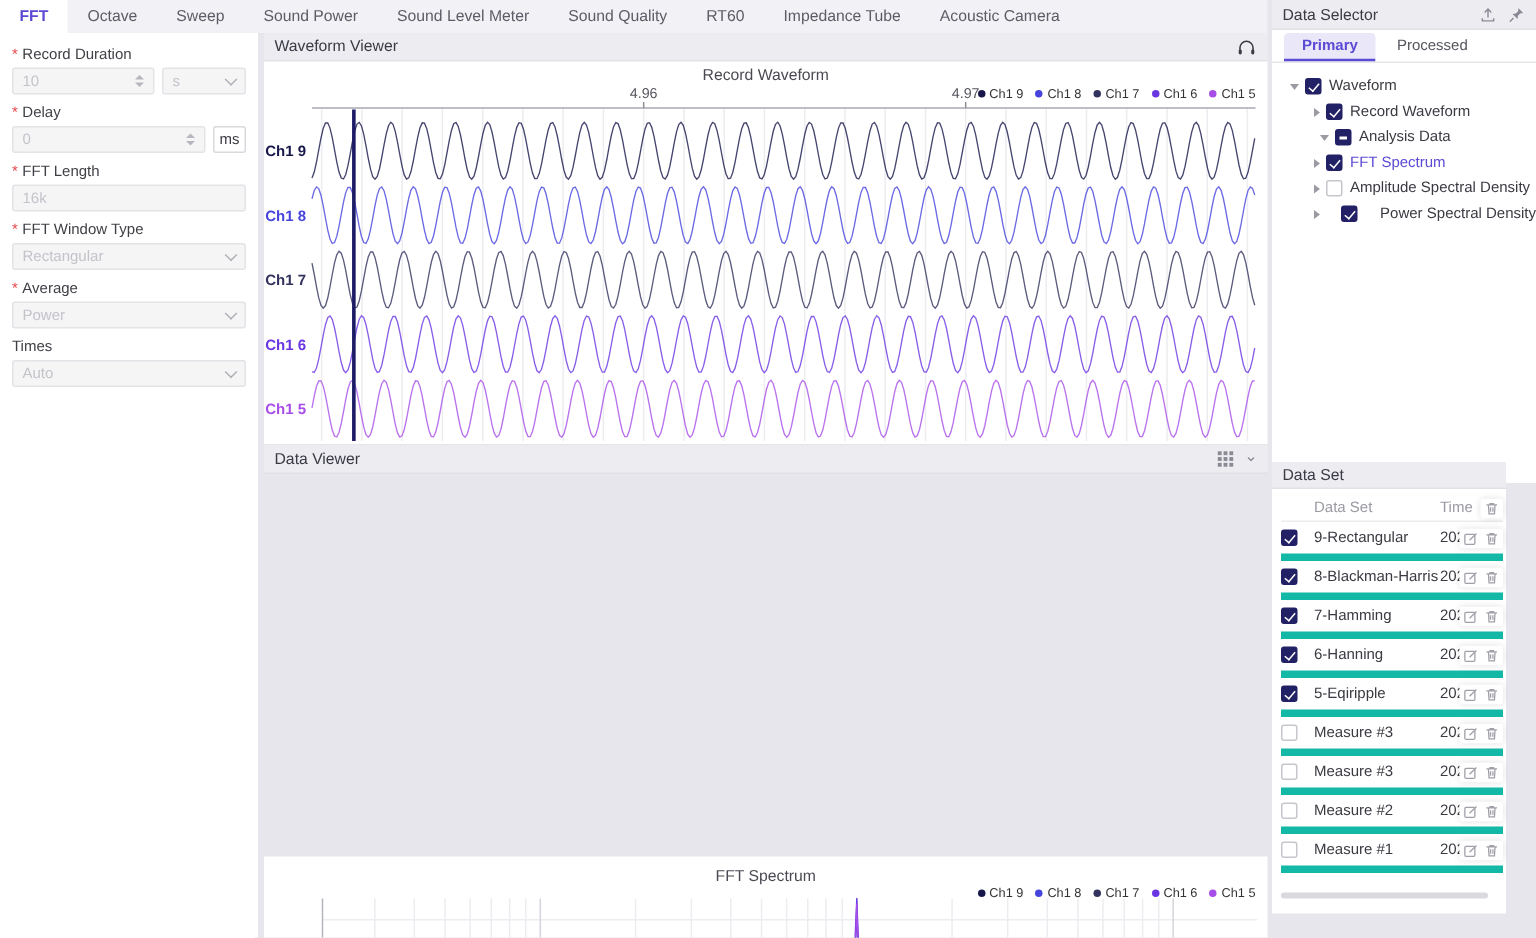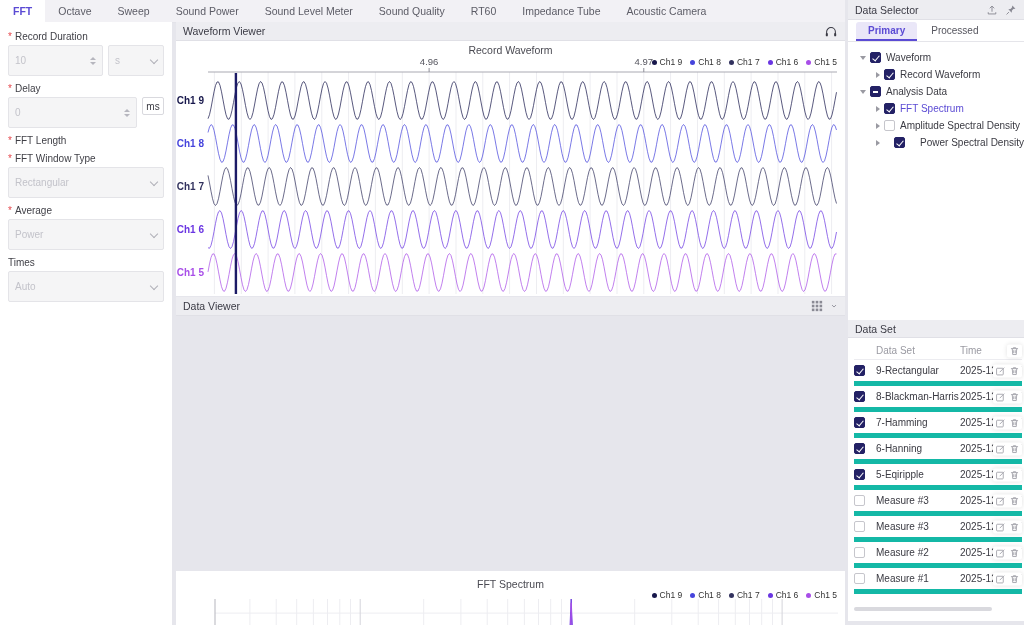--- a/index.html
+++ b/index.html
@@ -19,21 +19,21 @@
   .ph-icons{display:flex;gap:7px;align-items:center;color:#8a8a94}
   .icon{display:inline-flex;width:12px;height:12px}
   .icon svg{width:100%;height:100%;stroke-width:1.1}
 
   
   #settings{left:0;top:22px;width:172px;height:603px;background:#fff}
   .settings-body{padding:2px 8px}
   .flabel{font-size:10px;color:#3f3f46;margin:7px 0 3px;display:flex;align-items:center}
   .req{color:#e5484d;margin-right:3px}
   .frow{display:flex;gap:5px}
-  .input,.select{background:#f5f5f6;border:1px solid #e4e4e8;border-radius:2px;height:31px;display:flex;align-items:center;
+  .input,.select{background:#f5f5f6;border:1px solid #e4e4e8;border-radius:2px;height:18px;display:flex;align-items:center;
                  justify-content:space-between;padding:0 6px;color:#c3c3ca;font-size:10px;box-sizing:border-box}
   .grow{flex:1}
   .w58{width:56px}
   .addon{background:#fff;border:1px solid #d9d9de;border-radius:2px;height:18px;min-width:22px;display:flex;align-items:center;
          justify-content:center;color:#3a3a42;font-size:10px;box-sizing:border-box}
   .stepper{display:flex;flex-direction:column;gap:2px;align-items:center}
   .tri-up{width:0;height:0;border-left:3px solid transparent;border-right:3px solid transparent;border-bottom:3.5px solid #b6b6be}
   .tri-dn{width:0;height:0;border-left:3px solid transparent;border-right:3px solid transparent;border-top:3.5px solid #b6b6be}
   .chev{width:5px;height:5px;border-right:1.2px solid #b0b0b8;border-bottom:1.2px solid #b0b0b8;transform:rotate(45deg);margin-top:-2px;flex:none}
 
@@ -63,21 +63,21 @@
   .lbl{margin-left:5px;white-space:nowrap}
   .arr{flex:none;margin-right:4px}
   .arr.down{width:0;height:0;border-left:3.5px solid transparent;border-right:3.5px solid transparent;border-top:4.5px solid #9a9aa2}
   .arr.right{width:0;height:0;border-top:3.5px solid transparent;border-bottom:3.5px solid transparent;border-left:4.5px solid #9a9aa2}
   .cb{width:11px;height:11px;border:1px solid #c6c6cc;border-radius:2px;background:#fff;position:relative;flex:none;box-sizing:border-box}
   .cb.checked{background:#232165;border-color:#232165}
   .cb.checked::after{content:"";position:absolute;left:3px;top:0.5px;width:3px;height:6px;border-right:1.5px solid #fff;border-bottom:1.5px solid #fff;transform:rotate(40deg)}
   .cb.indeterminate{background:#232165;border-color:#232165}
   .cb.indeterminate::after{content:"";position:absolute;left:2px;top:4px;width:5px;height:2px;background:#fff}
 
-  #dataset{left:848px;top:320px;width:176px;height:301px;background:#fff}
+  #dataset{left:848px;top:308px;width:156px;height:301px;background:#fff}
   #dataset .panel-header{height:18px}
   .ds-table{margin:4px 2px 0 6px;position:relative}
   .ds-head,.ds-row{display:flex;align-items:center;position:relative}
   .ds-head{height:17px;color:#9a9aa2;font-size:10px;border-bottom:1px solid #ececf0}
   .ds-row{min-height:21px;border-bottom:5px solid #14b8a6}
   .col-cb{width:22px;flex:none;display:flex;align-items:center}
   .col-name{width:84px;flex:none;font-size:10px;color:#3a3a42;line-height:1.2;padding:2px 0}
   .col-time{flex:1;font-size:10px;color:#3a3a42;white-space:nowrap;overflow:hidden}
   .row-actions{position:absolute;right:0;top:50%;transform:translateY(-50%);display:flex;gap:3px;background:#fff;
                box-shadow:0 0 5px rgba(0,0,0,0.12);padding:1px 2px;border-radius:2px;color:#a0a0a8;align-items:center}
@@ -128,20 +128,25 @@
         <span class="stepper">
             <span class="tri-up"></span>
             <span class="tri-dn"></span>
           </span>
       </div>
       <div class="addon">ms</div>
     </div>
     <div class="flabel">
         <span class="req">*</span>
         <span>FFT Length</span>
+      </div>
+    <div class="frow">
+        <div class="input grow">
+          <span>16k</span>
+        </div>
       </div>
     <div class="flabel">
         <span class="req">*</span>
         <span>FFT Window Type</span>
       </div>
     <div class="frow">
         <div class="select grow">
           <span>Rectangular</span>
           <span class="chev"></span>
         </div>
@@ -376,21 +381,21 @@
       <div class="tree-row" style="padding-left: 12px; text-align: center;">
         <span class="arr down"></span>
         <span class="cb checked"></span>
         <span class="lbl">Waveform</span>
       </div>
       <div class="tree-row" style="padding-left: 28px;">
         <span class="arr right"></span>
         <span class="cb checked"></span>
         <span class="lbl">Record Waveform</span>
       </div>
-      <div class="tree-row" style="padding-left: 12px;">
+      <div class="tree-row" style="padding-left: 12px; margin-left: 20px;">
         <span class="arr down"></span>
         <span class="cb indeterminate"></span>
         <span class="lbl">Analysis Data</span>
       </div>
       <div class="tree-row selected" style="padding-left: 28px;">
         <span class="arr right"></span>
         <span class="cb checked"></span>
         <span class="lbl">FFT Spectrum</span>
       </div>
       <div class="tree-row" style="padding-left: 28px; text-align: center;">

